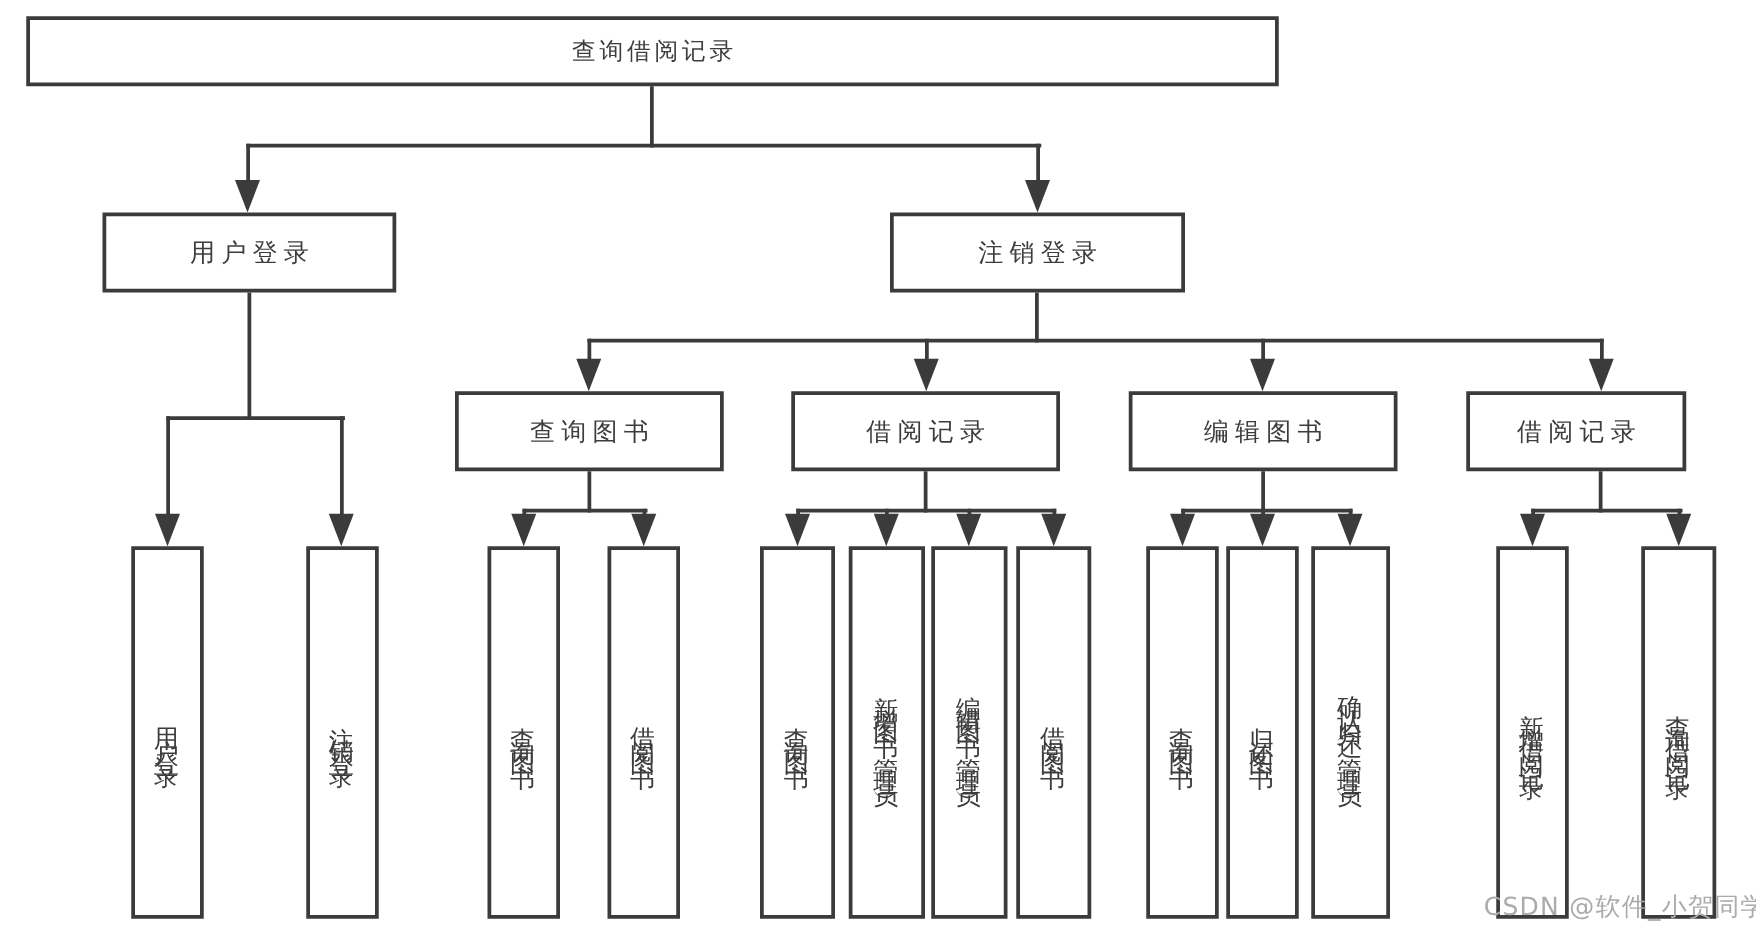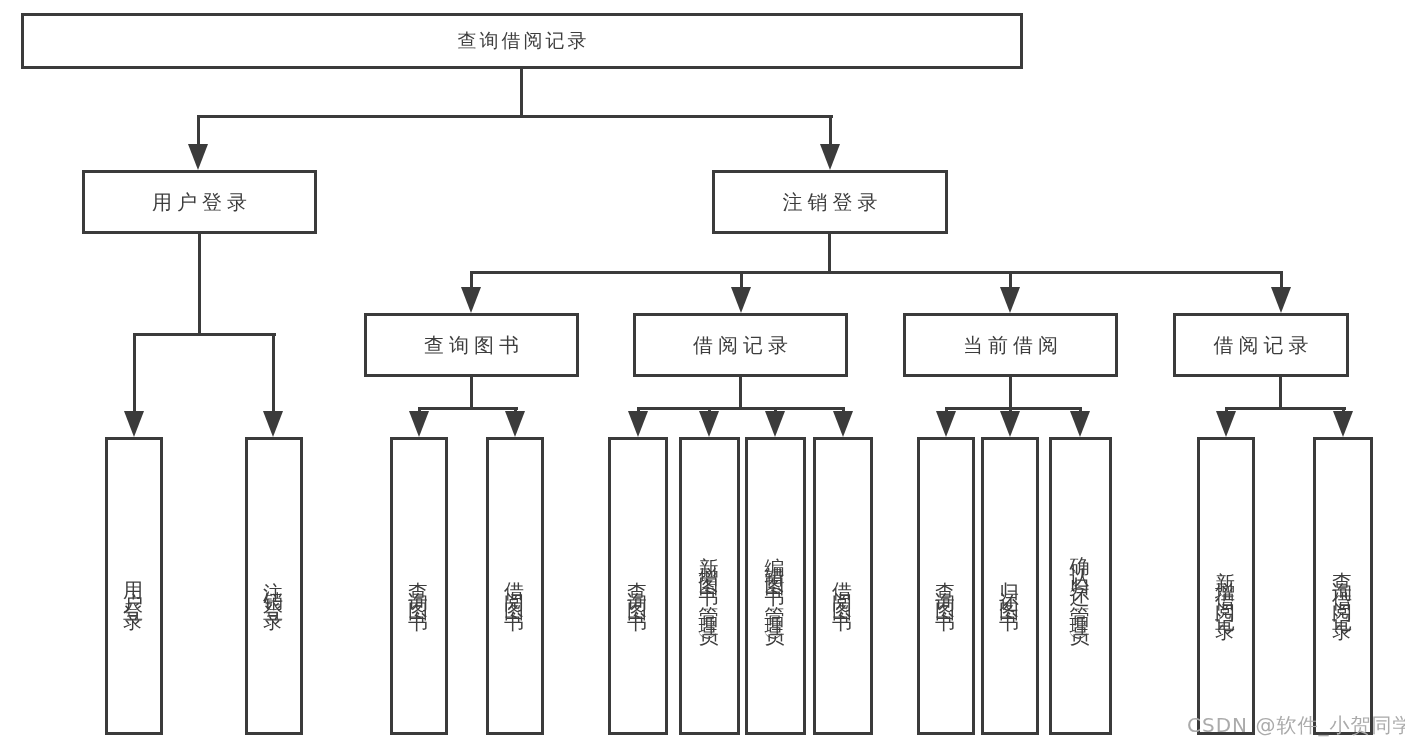--- a/index.html
+++ b/index.html
@@ -120,21 +120,21 @@
   <div class="arr" style="left:1216px;top:411px"></div>
   <div class="arr" style="left:1333px;top:411px"></div>
 
   <div class="node root" style="left:21px;top:13px;width:1002px;height:56px">查询借阅记录</div>
 
   <div class="node" style="left:82px;top:170px;width:235px;height:64px">用户登录</div>
   <div class="node" style="left:712px;top:170px;width:236px;height:64px">注销登录</div>
 
   <div class="node" style="left:364px;top:313px;width:215px;height:64px">查询图书</div>
   <div class="node" style="left:633px;top:313px;width:215px;height:64px">借阅记录</div>
-  <div class="node" style="left:903px;top:313px;width:215px;height:64px">当前借阅</div>
+  <div class="node" style="left:903px;top:313px;width:215px;height:64px">编辑图书</div>
   <div class="node" style="left:1173px;top:313px;width:176px;height:64px">借阅记录</div>
 
   <div class="vnode" style="left:105px;top:437px;width:58px;height:298px">用户登录</div>
   <div class="vnode" style="left:245px;top:437px;width:58px;height:298px">注销登录</div>
 
   <div class="vnode" style="left:390px;top:437px;width:58px;height:298px">查询图书</div>
   <div class="vnode" style="left:486px;top:437px;width:58px;height:298px">借阅图书</div>
 
   <div class="vnode" style="left:608px;top:437px;width:60px;height:298px">查询图书</div>
   <div class="vnode" style="left:679px;top:437px;width:61px;height:298px">新增图书（管理员）</div>

